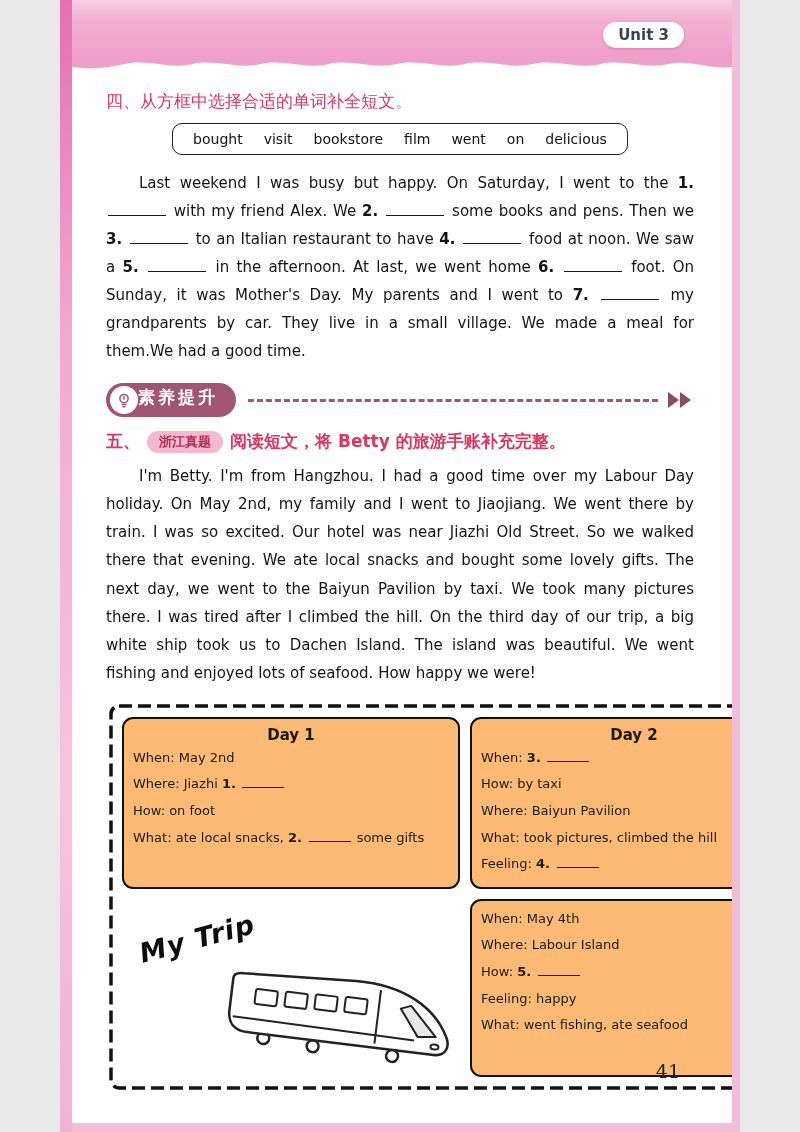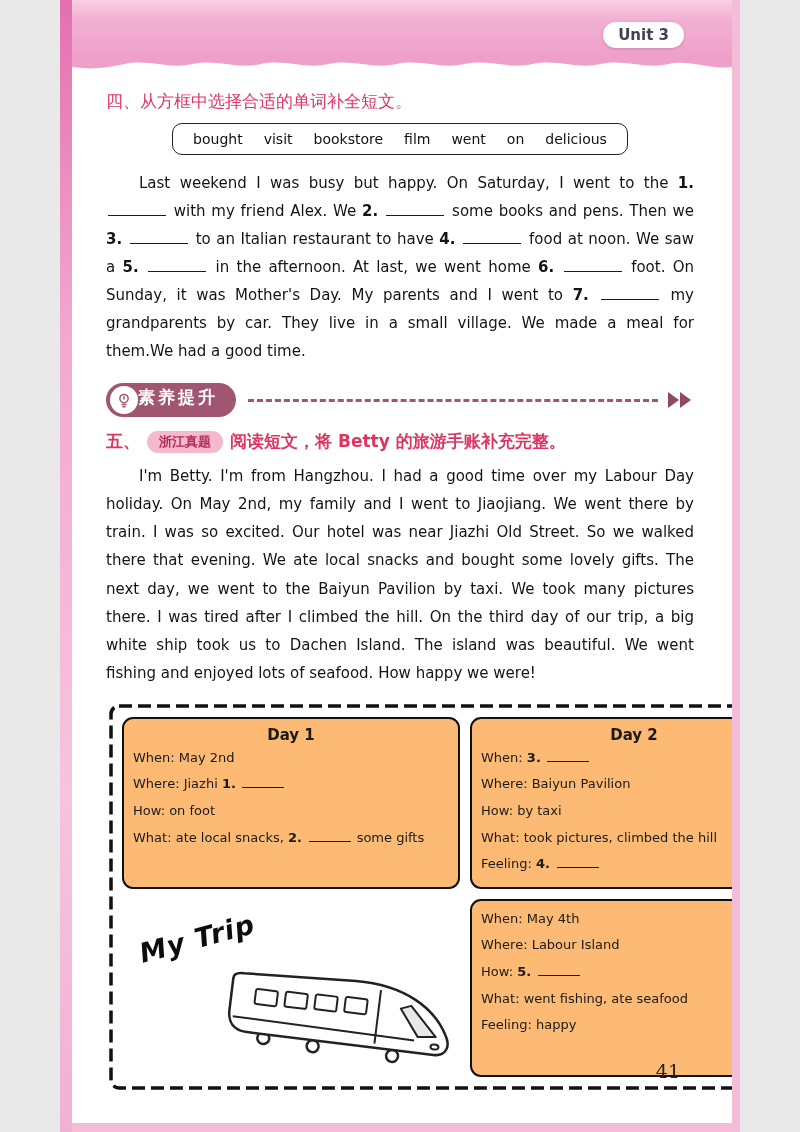--- a/index.html
+++ b/index.html
@@ -153,22 +153,22 @@
           <div class="card-title">Day 1</div>
           <div class="card-line"><span>When: May 2nd</span></div>
           <div class="card-line"><span>Where: Jiazhi </span><b class="blank-num">1. </b><span class="blank"></span></div>
           <div class="card-line"><span>How: on foot</span></div>
           <div class="card-line"><span>What: ate local snacks, </span><b class="blank-num">2. </b><span class="blank"></span><span> some gifts</span></div>
         </div>
 
         <div class="card">
           <div class="card-title">Day 2</div>
           <div class="card-line"><span>When: </span><b class="blank-num">3. </b><span class="blank"></span></div>
+          <div class="card-line"><span>How: by taxi</span></div>
           <div class="card-line"><span>Where: Baiyun Pavilion</span></div>
-          <div class="card-line"><span>How: by taxi</span></div>
           <div class="card-line"><span>What: took pictures, climbed the hill</span></div>
           <div class="card-line"><span>Feeling: </span><b class="blank-num">4. </b><span class="blank"></span></div>
           <svg class="card-art art-pavilion" width="64" height="56" viewBox="0 0 70 60">
             <rect x="33.5" y="1" width="3" height="6" fill="#4a4a4a"></rect>
             <path d="M35,5 C27,13 16,18 8,20 C22,16 48,16 62,20 C54,18 43,13 35,5 Z" fill="#4a4a4a"></path>
             <rect x="24" y="19" width="22" height="8" fill="#6a6a6a"></rect>
             <line x1="29" y1="19" x2="29" y2="27" stroke="#fff" stroke-width="1.5"></line>
             <line x1="36" y1="19" x2="36" y2="27" stroke="#fff" stroke-width="1.5"></line>
             <line x1="43" y1="19" x2="43" y2="27" stroke="#fff" stroke-width="1.5"></line>
             <polygon points="4,38 35,26 66,38" fill="#4a4a4a"></polygon>
@@ -197,22 +197,22 @@
               <line x1="22" y1="78" x2="205" y2="80" stroke-width="2"></line>
               <ellipse cx="226" cy="84" rx="4" ry="2.5" stroke-width="2"></ellipse>
             </g>
           </svg>
         </div>
 
         <div class="card">
           <div class="card-line"><span>When: May 4th</span></div>
           <div class="card-line"><span>Where: Labour Island</span></div>
           <div class="card-line"><span>How: </span><b class="blank-num">5. </b><span class="blank"></span></div>
+          <div class="card-line"><span>Feeling: happy</span></div>
           <div class="card-line"><span>What: went fishing, ate seafood</span></div>
-          <div class="card-line"><span>Feeling: happy</span></div>
           <svg class="card-art art-island" width="60" height="38" viewBox="0 0 70 42">
             <polygon points="8,27 24,7 40,27" fill="#555"></polygon>
             <polygon points="30,27 44,13 60,27" fill="#7a7a7a"></polygon>
             <path d="M4,31 q6,-3 12,0 t12,0 t12,0 t12,0 t12,0" fill="none" stroke="#555" stroke-width="2"></path>
             <path d="M10,36 q6,-3 12,0 t12,0 t12,0 t12,0" fill="none" stroke="#555" stroke-width="2"></path>
           </svg>
         </div>
 
       </div>
     </div>

